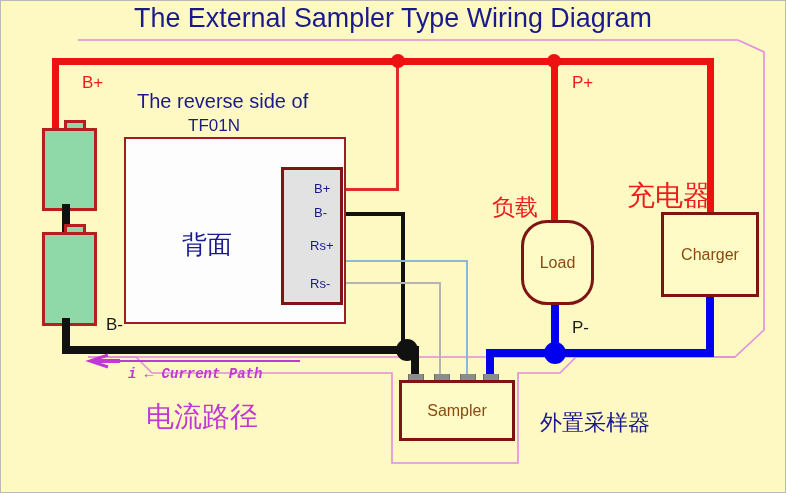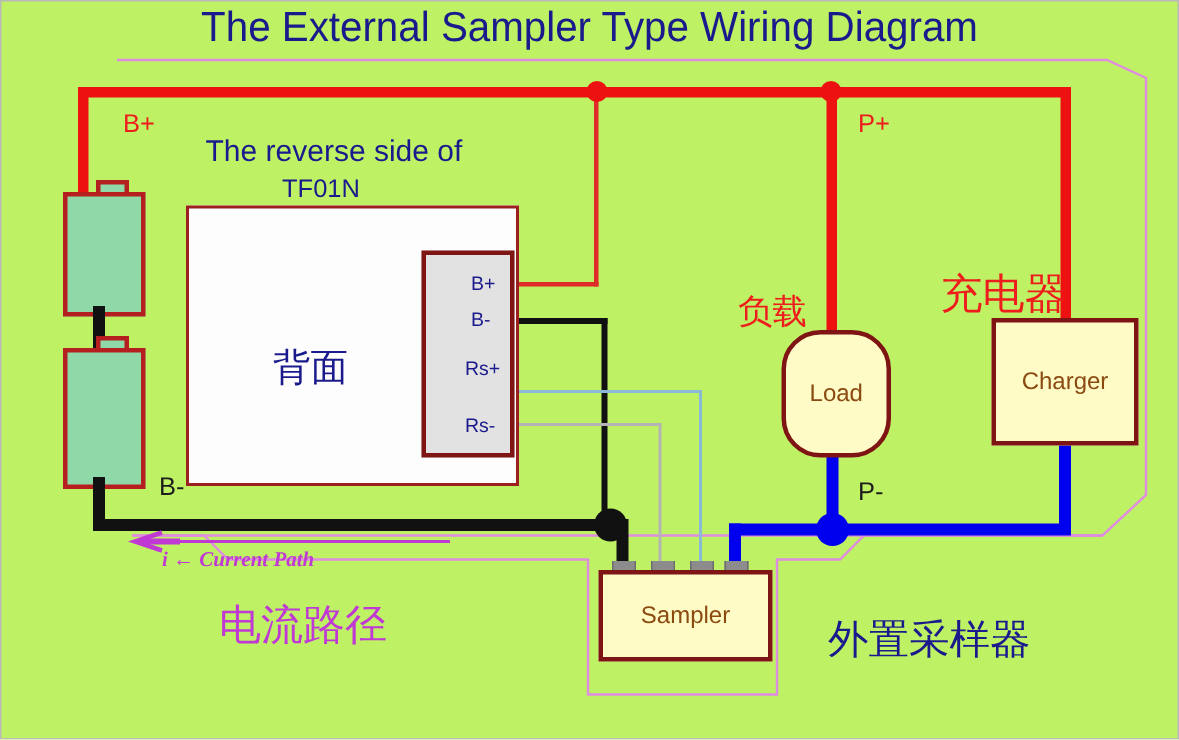--- a/index.html
+++ b/index.html
@@ -1,17 +1,17 @@
 <!DOCTYPE html>
 <html><head>
 <meta charset="utf-8">
 <style>
   html,body{margin:0;padding:0;background:#ffffff;}
   body{font-family:"Liberation Sans",sans-serif;}
-  #stage{position:relative;width:786px;height:493px;background:#bef264;overflow:hidden;}
+  #stage{position:relative;width:786px;height:493px;background:#fef9c3;overflow:hidden;}
   #stage::after{content:"";position:absolute;left:0;top:0;right:0;bottom:0;border:1px solid #b9b9b9;pointer-events:none;}
 
   .title{
     position:absolute;left:0;top:2px;width:786px;text-align:center;
     font-family:"Liberation Sans",sans-serif;
     font-size:28px;font-weight:400;color:#1a1a8c;letter-spacing:0px;
     transform:scaleX(.96);transform-origin:50% 0;
   }
 
   
@@ -37,22 +37,22 @@
   .cell{position:absolute;background:#8fd9a8;border:3px solid #b61f1f;}
   .cell-nub{position:absolute;background:#8fd9a8;border:3px solid #b61f1f;border-bottom:none;}
 
   
   .pin{position:absolute;background:#8c8c8c;border-left:1px solid #6d6d6d;border-right:1px solid #6d6d6d;}
 
   
   .outline{position:absolute;left:0;top:0;width:786px;height:493px;pointer-events:none;}
 
   .curpath{
-    position:absolute;font-family:Liberation Serif, serif;
-    font-style:italic;font-weight:bold;font-size:14px;color:#c039d4;white-space:nowrap;
+    position:absolute;font-family:Liberation Mono, monospace;
+    font-style:italic;font-weight:bold;font-size:14px;color:#c039d4;white-space:nowrap;margin-left:20px;
   }
   .cn{font-family:"DejaVu Sans",sans-serif;}
 </style>
 </head>
 <body>
 
 <div id="stage">
 
   <div class="title">The External Sampler Type Wiring Diagram</div>
 
@@ -131,21 +131,21 @@
   </div>
 
   <div class="pin" style="left:408px;top:374px;width:14px;height:24px;"></div>
   <div class="pin" style="left:434px;top:374px;width:14px;height:24px;"></div>
   <div class="pin" style="left:460px;top:374px;width:14px;height:24px;"></div>
   <div class="pin" style="left:483px;top:374px;width:14px;height:24px;"></div>
 
   <div class="ybox" style="left:399px;top:380px;width:110px;height:55px;">
     <span>Sampler</span>
   </div>
-  <div class="lbl lbl-blue cn" style="left:552px;top:408px;font-size:27px;">外置采样器</div>
+  <div class="lbl lbl-blue cn" style="left:540px;top:408px;font-size:22px;">外置采样器</div>
 
   <svg class="outline" viewBox="0 0 786 493" width="786" height="493">
     <line x1="92" y1="361" x2="300" y2="361" stroke="#c039d4" stroke-width="2"></line>
     <polyline points="108,355 90,361 108,367" fill="none" stroke="#c039d4" stroke-width="3"></polyline>
     <line x1="92" y1="361" x2="120" y2="361" stroke="#c039d4" stroke-width="4"></line>
   </svg>
   <div class="curpath" style="left:108px;top:366px;">i ← Current Path</div>
   <div class="lbl lbl-purple cn" style="left:146px;top:398px;font-size:28px;">电流路径</div>
 
 </div>

